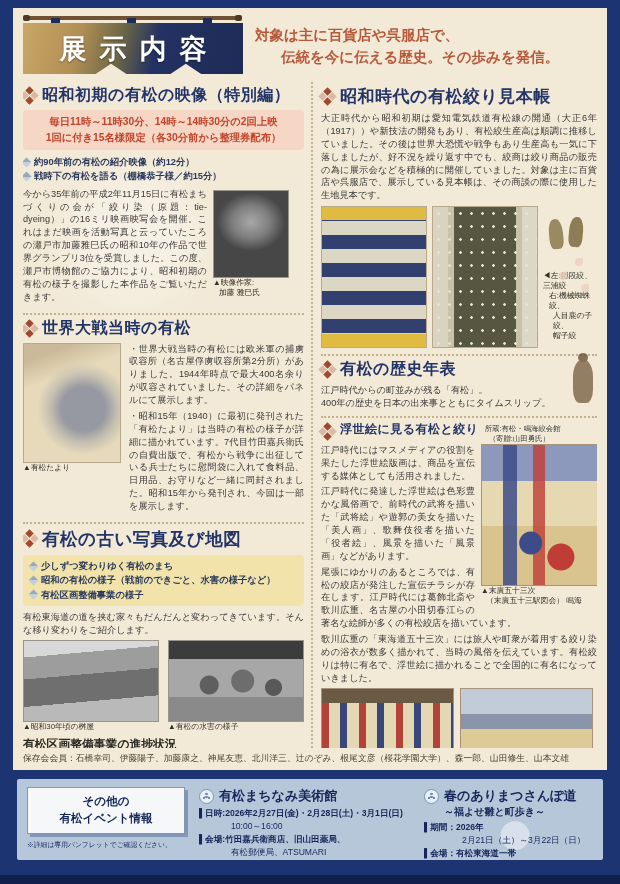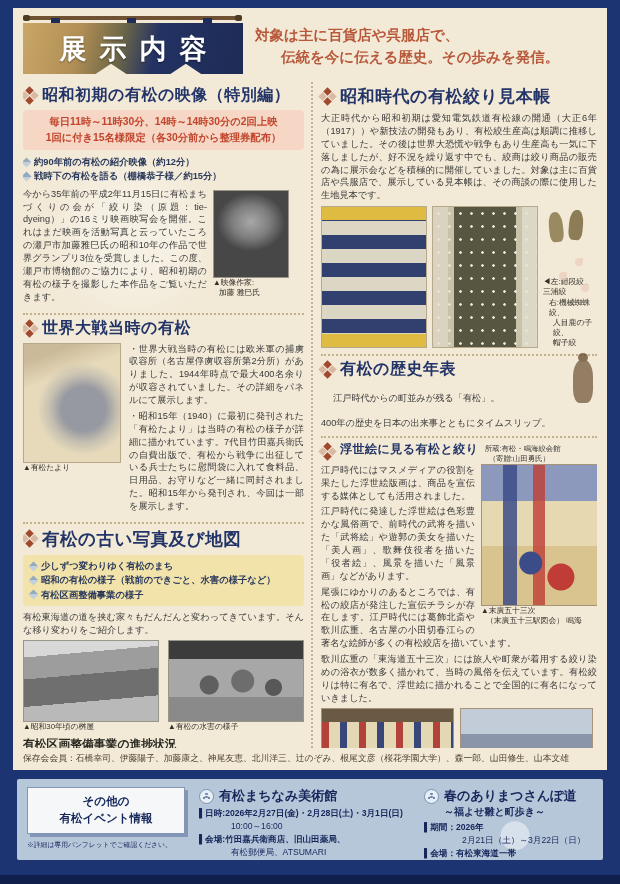--- a/index.html
+++ b/index.html
@@ -81,21 +81,21 @@
 
   
   .fabric-row { display:flex; gap:5px; margin-top:4px; }
   .fabric1 { width:104px; height:140px; flex:0 0 auto; border:1px solid #b7a98b; background:
       linear-gradient(180deg, #e0bb41 0 9%, rgba(224,187,65,0) 9% 91%, #e0bb41 91%),
       repeating-linear-gradient(180deg, #31406f 0 14px, #dcd6c4 14px 28px); }
   .fabric2 { width:104px; height:140px; flex:0 0 auto; border:1px solid #b7a98b; background:
       radial-gradient(circle, #e9e4d2 1px, transparent 1.6px),
       linear-gradient(90deg, #d9d3c0 0 14%, #c9c2ab 14% 20%, #575741 20% 80%, #c9c2ab 80% 86%, #ddd7c5 86%);
       background-size:11px 13px, 100% 100%; }
-  .fab-side { flex:1; display:flex; flex-direction:column; justify-content:space-between; min-width:0; }
+  .fab-side { flex:1; display:flex; flex-direction:column; justify-content:center; min-width:0; }
   .ill-travelers { height:58px; position:relative; opacity:.85; }
   .ill-travelers .p1, .ill-travelers .p2 { position:absolute; width:14px; height:30px; background:#8b7a4e; border-radius:45% 45% 30% 30%; }
   .ill-travelers .p1 { left:6px; top:6px; transform:rotate(-6deg); }
   .ill-travelers .p2 { left:26px; top:4px; background:#7c6b42; transform:rotate(5deg); }
   .petal { position:absolute; width:8px; height:8px; background:#ead0bd; border-radius:60% 0 60% 60%; opacity:.8; }
 
   .s5 { position:relative; padding-right:34px; }
   .ill-samurai { position:absolute; right:4px; top:0; width:20px; height:44px; background:#7c6347; border-radius:50% 50% 35% 35%/40% 40% 30% 30%; opacity:.8; }
   .ill-samurai::before { content:""; position:absolute; top:-6px; left:5px; width:10px; height:9px; background:#6a5136; border-radius:50%; }
 
@@ -306,21 +306,21 @@
           <div class="sec-h">
             <span class="dia">
                 <i></i>
                 <i></i>
                 <i></i>
                 <i></i>
               </span>
             <span class="sec-title">有松の歴史年表</span>
           </div>
           <div class="ill-samurai"></div>
-          <p class="body-txt" style="margin:12px;">江戸時代からの町並みが残る「有松」。</p>
+          <p class="body-txt" style="margin:0;">江戸時代からの町並みが残る「有松」。</p>
           <p class="body-txt" style="margin:0;">400年の歴史を日本の出来事とともにタイムスリップ。</p>
         </div>
 
         <div class="sep"></div>
 
         <div>
           <div class="s6-head">
             <span class="dia" style="margin-top:4px;">
                 <i></i>
                 <i></i>

